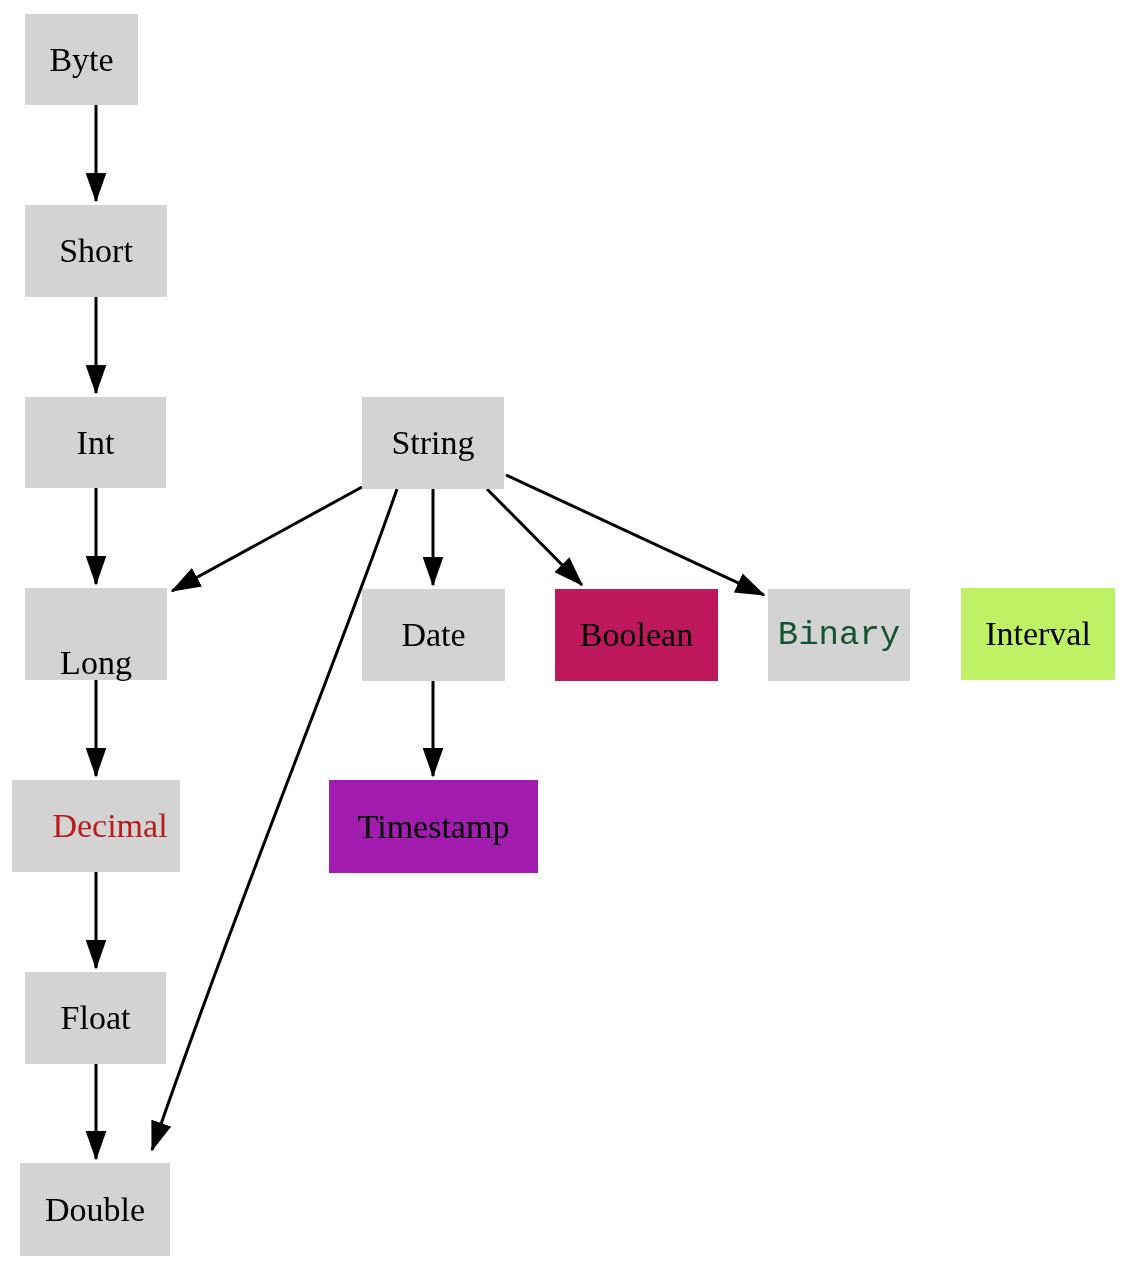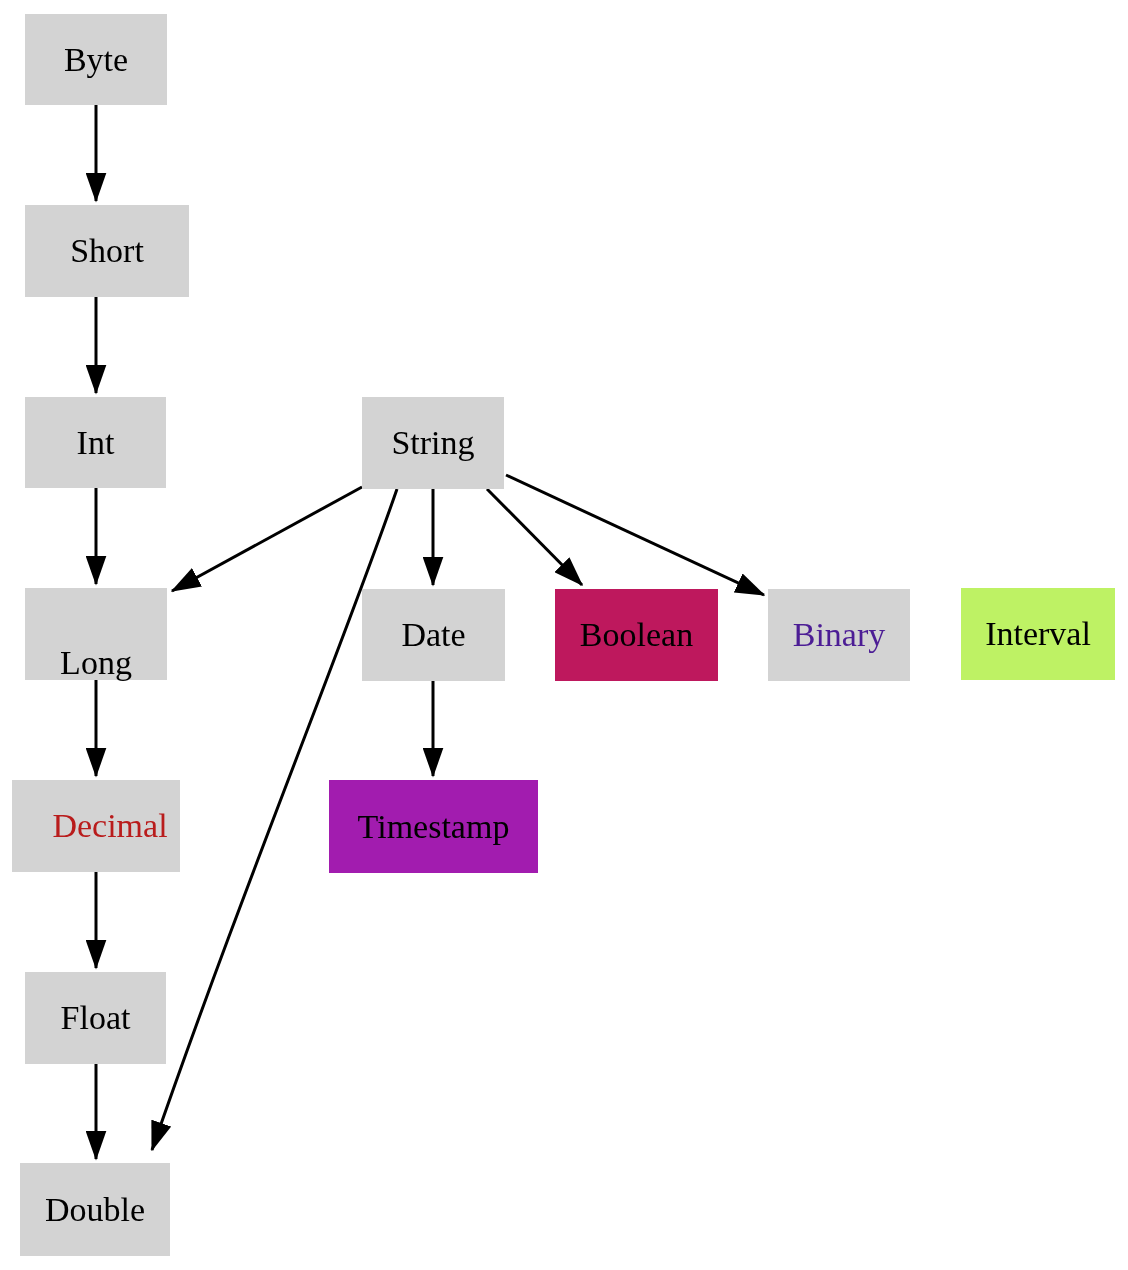--- a/index.html
+++ b/index.html
@@ -54,43 +54,43 @@
       <path d="M96,872 L96,968" fill="none" stroke="#000000" stroke-width="3" marker-end="url(#arrow)"></path>
       <path d="M96,1064 L96,1159" fill="none" stroke="#000000" stroke-width="3" marker-end="url(#arrow)"></path>
       <path d="M362,487 L172,591" fill="none" stroke="#000000" stroke-width="3" marker-end="url(#arrow)"></path>
       <path d="M433,489 L433,585" fill="none" stroke="#000000" stroke-width="3" marker-end="url(#arrow)"></path>
       <path d="M487,489 L582,585" fill="none" stroke="#000000" stroke-width="3" marker-end="url(#arrow)"></path>
       <path d="M506,475 L764,595" fill="none" stroke="#000000" stroke-width="3" marker-end="url(#arrow)"></path>
       <path d="M397,489 C345,640 240,895 152,1150" fill="none" stroke="#000000" stroke-width="3" marker-end="url(#arrow)"></path>
       <path d="M433,681 L433,776" fill="none" stroke="#000000" stroke-width="3" marker-end="url(#arrow)"></path>
     </svg>
   <div id="nodes">
-      <div class="node" style="left: 25px; top: 14px; width: 142px; height: 91px; background: rgb(211, 211, 211);">
+      <div class="node" style="left: 25px; top: 14px; width: 113px; height: 91px; background: rgb(211, 211, 211);">
         <span style="color: rgb(0, 0, 0);">Byte</span>
       </div>
-      <div class="node" style="left: 25px; top: 205px; width: 164px; height: 92px; background: rgb(211, 211, 211);">
+      <div class="node" style="left: 25px; top: 205px; width: 142px; height: 92px; background: rgb(211, 211, 211);">
         <span style="color: rgb(0, 0, 0);">Short</span>
       </div>
       <div class="node" style="left: 25px; top: 397px; width: 141px; height: 91px; background: rgb(211, 211, 211);">
         <span style="color: rgb(0, 0, 0);">Int</span>
       </div>
       <div class="node" style="left: 362px; top: 397px; width: 142px; height: 92px; background: rgb(211, 211, 211);">
         <span style="color: rgb(0, 0, 0);">String</span>
       </div>
       <div class="node" style="left: 25px; top: 588px; width: 142px; height: 92px; background: rgb(211, 211, 211); align-items: flex-end;">
         <span style="color: rgb(0, 0, 0);">Long</span>
       </div>
       <div class="node" style="left: 362px; top: 589px; width: 143px; height: 92px; background: rgb(211, 211, 211);">
         <span style="color: rgb(0, 0, 0);">Date</span>
       </div>
       <div class="node" style="left: 555px; top: 589px; width: 163px; height: 92px; background: #be185d;">
         <span style="color: rgb(0, 0, 0);">Boolean</span>
       </div>
       <div class="node" style="left: 768px; top: 589px; width: 142px; height: 92px; background: rgb(211, 211, 211);">
-        <span style="color: #4c1d95;">Binary</span>
+        <span style="color: #14532d; font-family: Liberation Mono, monospace;">Binary</span>
       </div>
       <div class="node" style="left: 961px; top: 588px; width: 154px; height: 92px; background: #bef264;">
         <span style="color: rgb(0, 0, 0);">Interval</span>
       </div>
       <div class="node" style="left: 12px; top: 780px; width: 168px; height: 92px; background: rgb(211, 211, 211);">
         <span style="color: #b91c1c; margin-left: 28px;">Decimal</span>
       </div>
       <div class="node" style="left: 329px; top: 780px; width: 209px; height: 93px; background: #a21caf;">
         <span style="color: rgb(0, 0, 0);">Timestamp</span>
       </div>

